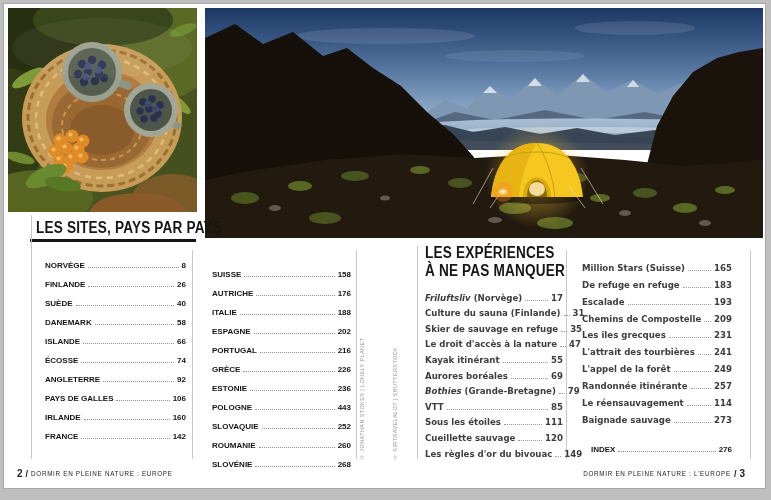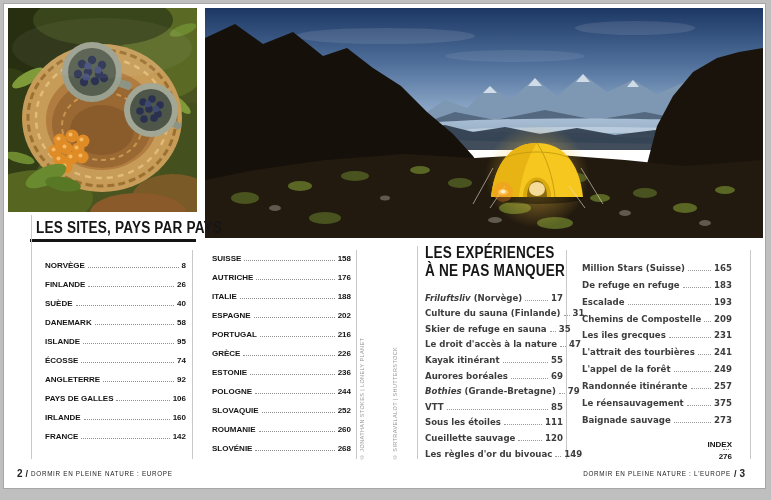--- a/index.html
+++ b/index.html
@@ -37,30 +37,30 @@
   .toc{position:absolute;}
   .toc .row{display:flex;align-items:flex-end;}
   .toc .lbl{white-space:nowrap;}
   .toc .leader{flex:1;border-bottom:1px dotted #8f8f8f;margin:0 3px 2px 3px;min-width:6px;}
   .toc .pg{white-space:nowrap;}
 
   .bold-toc .row{height:19px;margin-left:9px;}
   .bold-toc .lbl,.bold-toc .pg{font-weight:700;font-size:8px;color:#141414;letter-spacing:0;}
 
   #sites-col1{left:36px;top:251px;width:150px;}
-  #sites-col2{left:203px;top:244px;width:148px;text-align:center;}
+  #sites-col2{left:203px;top:260px;width:148px;text-align:center;}
 
   .soft-toc .row{height:15.6px;}
   .soft-toc .lbl,.soft-toc .pg{font-size:8.6px;color:#3d3d3d;font-family:"DejaVu Sans",sans-serif;font-weight:bold;}
   .soft-toc .leader{border-bottom:1px dotted #9a9a9a;}
   #exp-col1{left:425px;top:287px;width:138px;}
   #exp-col2{left:582px;top:256px;width:150px;}
   #exp-col2 .row{height:16.9px;}
   #index-row{left:582px;top:440px;width:150px;}
-  #index-row .row{height:14px;flex-direction:column;}
+  #index-row .row{height:14px;}
 
   .vcredit{
     position:absolute;writing-mode:vertical-rl;transform:rotate(180deg);
     font-size:5.5px;letter-spacing:.4px;color:#989898;white-space:nowrap;
   }
   #credit-left{left:359px;top:344px;height:116px;}
   #credit-right{left:392px;top:362px;height:98px;}
 
   .footer{
     position:absolute;top:468px;display:flex;align-items:center;gap:3px;
@@ -278,21 +278,21 @@
       <span class="pg">40</span>
     </div>
     <div class="row">
       <span class="lbl">DANEMARK</span>
       <span class="leader"></span>
       <span class="pg">58</span>
     </div>
     <div class="row">
       <span class="lbl">ISLANDE</span>
       <span class="leader"></span>
-      <span class="pg">95</span>
+      <span class="pg">66</span>
     </div>
     <div class="row">
       <span class="lbl">ÉCOSSE</span>
       <span class="leader"></span>
       <span class="pg">74</span>
     </div>
     <div class="row">
       <span class="lbl">ANGLETERRE</span>
       <span class="leader"></span>
       <span class="pg">92</span>
@@ -345,21 +345,21 @@
       <span class="pg">226</span>
     </div>
     <div class="row">
       <span class="lbl">ESTONIE</span>
       <span class="leader"></span>
       <span class="pg">236</span>
     </div>
     <div class="row">
       <span class="lbl">POLOGNE</span>
       <span class="leader"></span>
-      <span class="pg">244</span>
+      <span class="pg">443</span>
     </div>
     <div class="row">
       <span class="lbl">SLOVAQUIE</span>
       <span class="leader"></span>
       <span class="pg">252</span>
     </div>
     <div class="row">
       <span class="lbl">ROUMANIE</span>
       <span class="leader"></span>
       <span class="pg">260</span>
@@ -380,21 +380,21 @@
       <span class="lbl"><i>Friluftsliv</i> (Norvège)</span>
       <span class="leader"></span>
       <span class="pg">17</span>
     </div>
     <div class="row">
       <span class="lbl">Culture du sauna (Finlande)</span>
       <span class="leader"></span>
       <span class="pg">31</span>
     </div>
     <div class="row">
-      <span class="lbl">Skier de refuge en sauna</span>
+      <span class="lbl">Skier de sauvage en refuge</span>
       <span class="leader"></span>
       <span class="pg">35</span>
     </div>
     <div class="row">
       <span class="lbl">Le droit d'accès à la nature</span>
       <span class="leader"></span>
       <span class="pg">47</span>
     </div>
     <div class="row">
       <span class="lbl">Kayak itinérant</span>
@@ -469,21 +469,21 @@
       <span class="pg">249</span>
     </div>
     <div class="row">
       <span class="lbl">Randonnée itinérante</span>
       <span class="leader"></span>
       <span class="pg">257</span>
     </div>
     <div class="row">
       <span class="lbl">Le réensauvagement</span>
       <span class="leader"></span>
-      <span class="pg">375</span>
+      <span class="pg">114</span>
     </div>
     <div class="row">
       <span class="lbl">Baignade sauvage</span>
       <span class="leader"></span>
       <span class="pg">273</span>
     </div>
   </div>
 <div class="toc bold-toc" id="index-row">
     <div class="row">
       <span class="lbl">INDEX</span>

